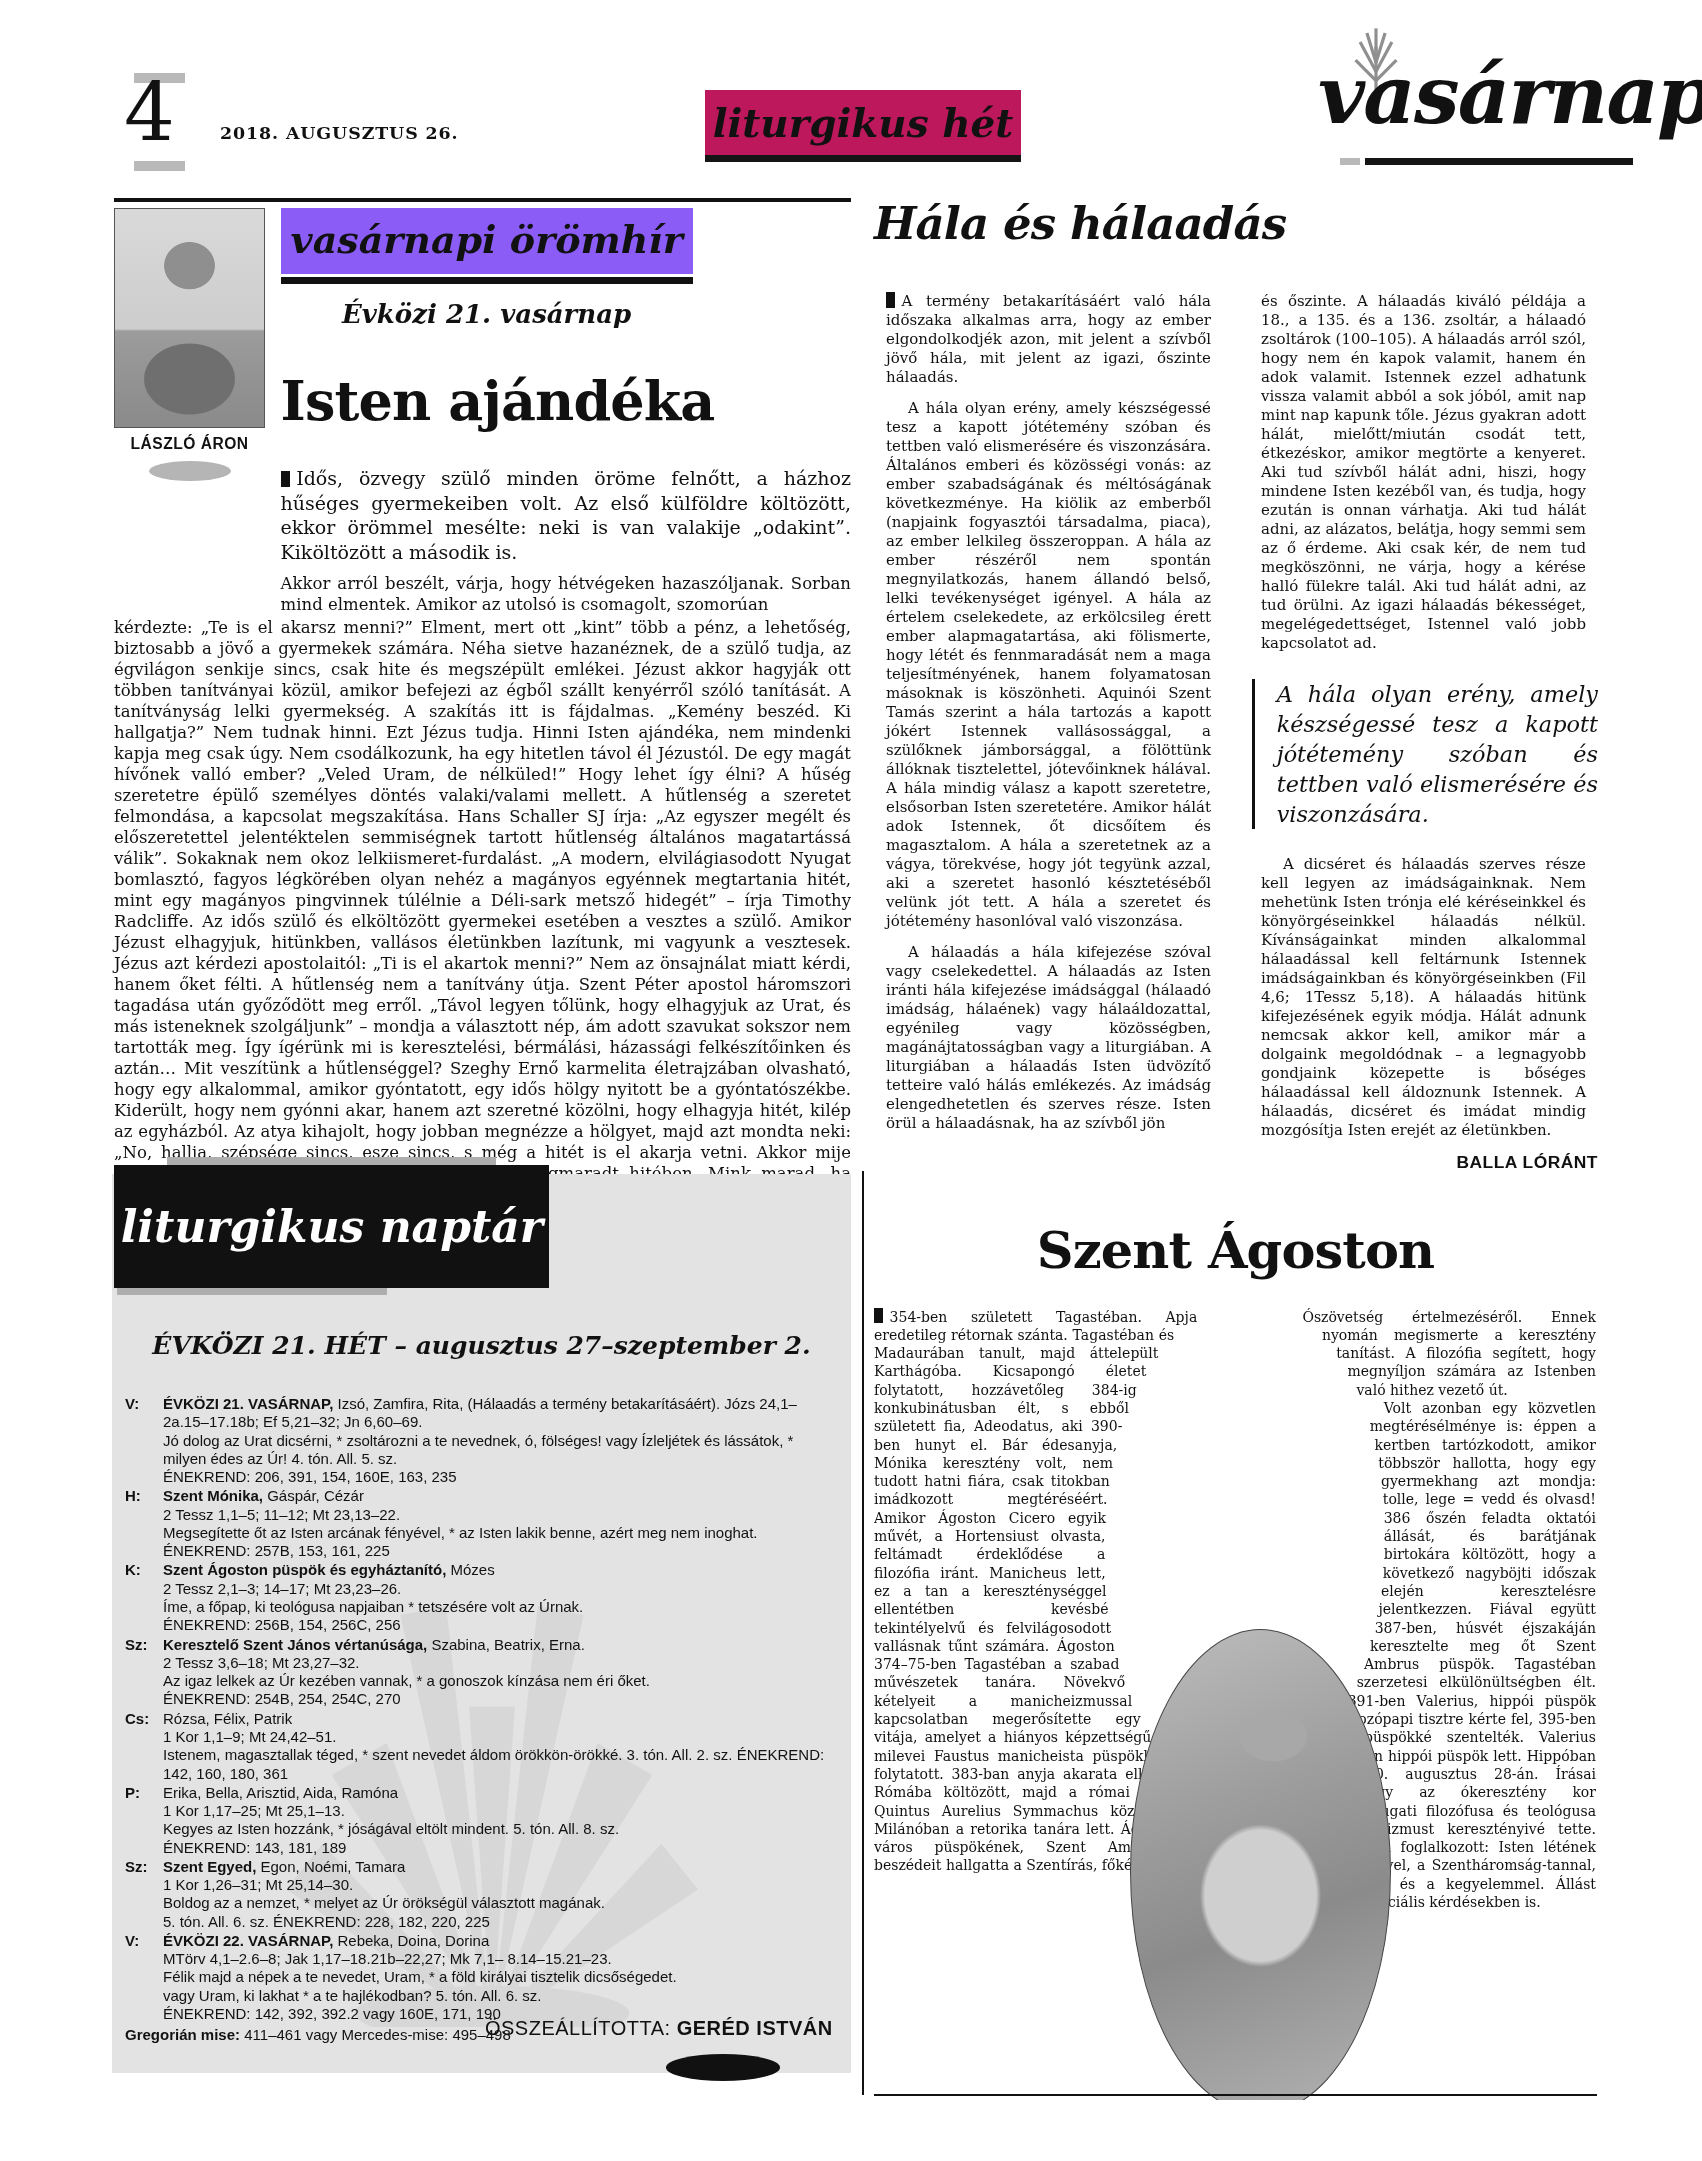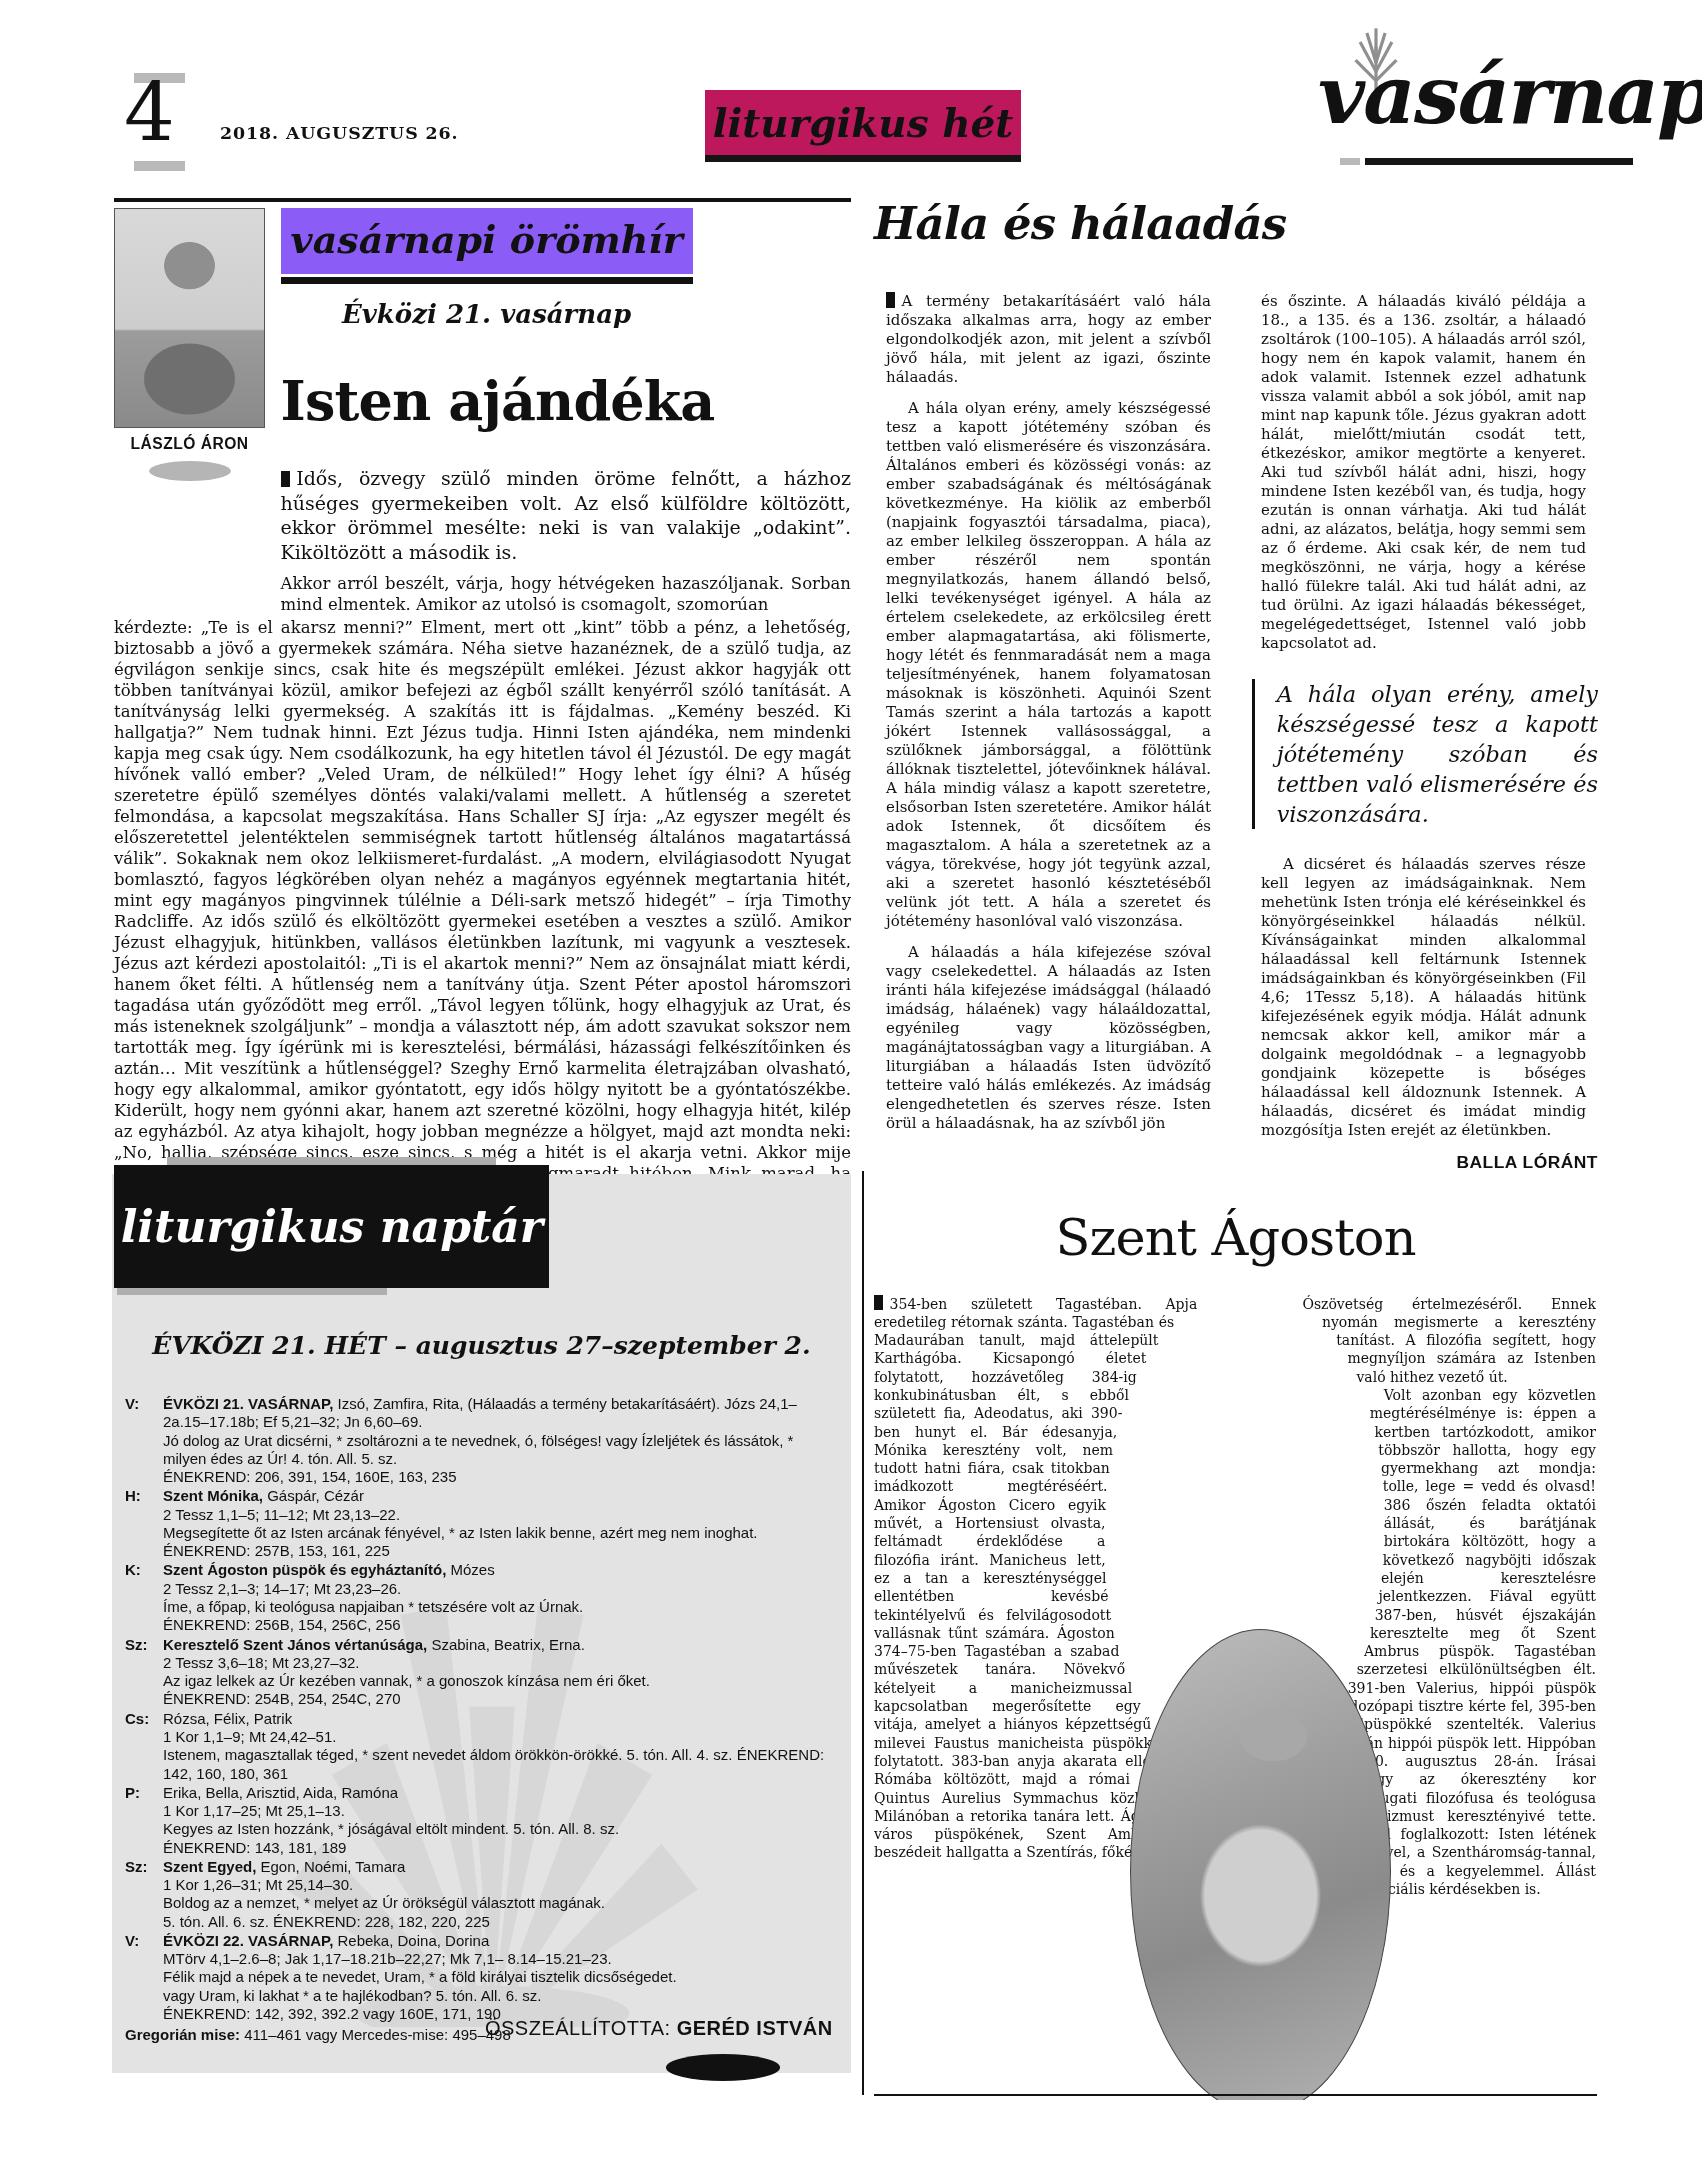--- a/index.html
+++ b/index.html
@@ -84,21 +84,21 @@
   .cal-day{position:absolute;left:0;top:0;font-weight:bold;}
   .cal-feast{font-weight:bold;}
   #cal-greg{margin-top:2.7px;}
   #cal-greg .lbl{font-weight:bold;}
   #cal-compiled{position:absolute;right:18.3px;top:860px;font-family:"Liberation Sans",sans-serif;
       font-size:20px;letter-spacing:0.5px;}
   #cal-compiled .nm{font-weight:bold;}
 
   
   #augustine{position:absolute;left:874px;top:1208px;width:723px;height:892px;overflow:hidden;}
-  #ag-title{text-align:center;font-size:51px;font-weight:normal;letter-spacing:-0.9px;}
+  #ag-title{text-align:center;font-size:51px;font-weight:bold;letter-spacing:-0.9px;margin-top:12px;}
   .ag-cols{display:flex;margin-top:27.5px;}
   .ag-col{width:345px;flex:0 0 345px;font-size:14px;line-height:18.3px;}
   .ag-col + .ag-col{margin-left:32px;}
   .ag-col p{margin:0;}
   .ag-col p.indent{text-indent:20px;}
   .img-spacer-r{float:right;width:114px;height:462px;margin:151px 0 0 4.6px;
       shape-outside:ellipse(137px 238px at 142px 243px);}
   .img-spacer-l{float:left;width:137px;height:412px;margin:151px 4.6px 0 0;
       shape-outside:ellipse(142px 233px at -9.2px 229px);}
   #augustine-image{position:absolute;left:256px;top:421px;width:261px;height:485px;border-radius:50%;
@@ -235,21 +235,21 @@
       <div class="cal-entry">
         <span class="cal-day" data-bind="calendar.entries.3.day">Sz:</span><span class="cal-feast" data-bind="calendar.entries.3.feast">Keresztelő Szent János vértanúsága,</span><span data-bind="calendar.entries.3.names"> Szabina, Beatrix, Erna.</span>
         <div data-bind="calendar.entries.3.lines.0">2 Tessz 3,6–18; Mt 23,27–32.</div>
         <div data-bind="calendar.entries.3.lines.1">Az igaz lelkek az Úr kezében vannak, * a gonoszok kínzása nem éri őket.</div>
         <div data-bind="calendar.entries.3.lines.2">ÉNEKREND: 254B, 254, 254C, 270</div>
       </div>
 
       <div class="cal-entry">
         <span class="cal-day" data-bind="calendar.entries.4.day">Cs:</span><span class="cal-feast" data-bind="calendar.entries.4.feast"></span><span data-bind="calendar.entries.4.names">Rózsa, Félix, Patrik</span>
         <div data-bind="calendar.entries.4.lines.0">1 Kor 1,1–9; Mt 24,42–51.</div>
-        <div data-bind="calendar.entries.4.lines.1">Istenem, magasztallak téged, * szent nevedet áldom örökkön-örökké. 5. tón. All. 4. sz. ÉNEKREND: 142, 160, 180, 361</div>
+        <div data-bind="calendar.entries.4.lines.1">Istenem, magasztallak téged, * szent nevedet áldom örökkön-örökké. 3. tón. All. 2. sz. ÉNEKREND: 142, 160, 180, 361</div>
       </div>
 
       <div class="cal-entry">
         <span class="cal-day" data-bind="calendar.entries.5.day">P:</span><span class="cal-feast" data-bind="calendar.entries.5.feast"></span><span data-bind="calendar.entries.5.names">Erika, Bella, Arisztid, Aida, Ramóna</span>
         <div data-bind="calendar.entries.5.lines.0">1 Kor 1,17–25; Mt 25,1–13.</div>
         <div data-bind="calendar.entries.5.lines.1">Kegyes az Isten hozzánk, * jóságával eltölt mindent. 5. tón. All. 8. sz.</div>
         <div data-bind="calendar.entries.5.lines.2">ÉNEKREND: 143, 181, 189</div>
       </div>
 
       <div class="cal-entry">

